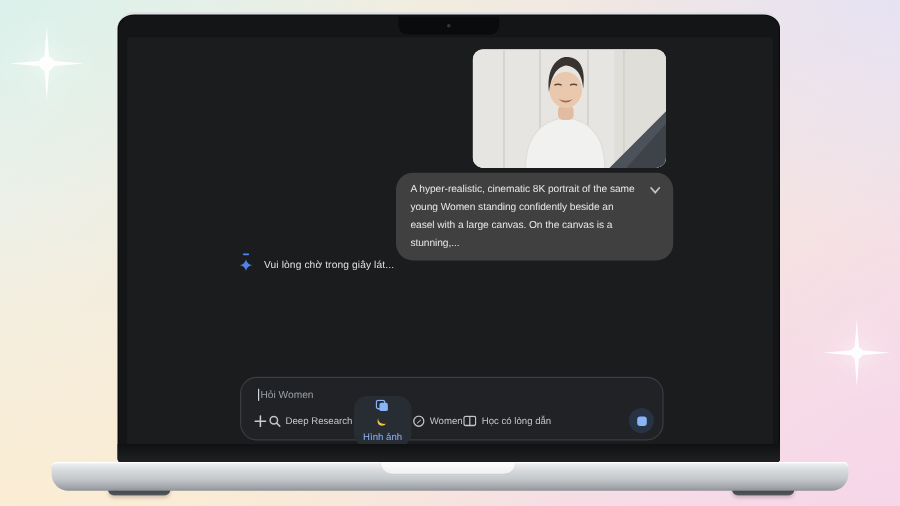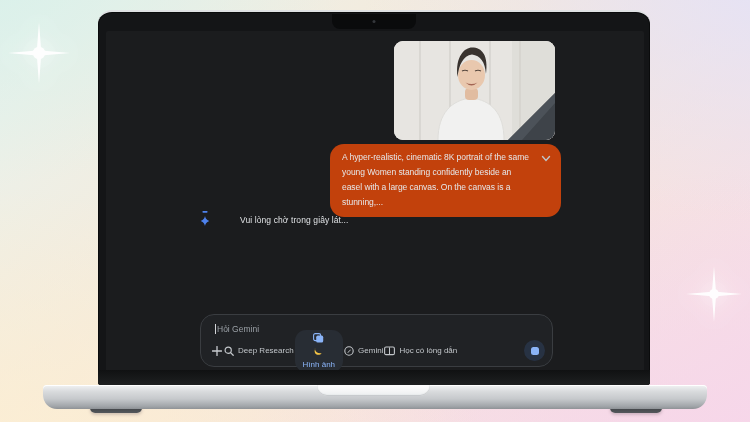--- a/index.html
+++ b/index.html
@@ -44,26 +44,26 @@
   .base-scoop { position:absolute; left:274px; top:0; width:113px; height:11px;
     background:linear-gradient(180deg,#ffffff,#eceeef);
     border-radius:0 0 10px 10px; box-shadow:inset 0 -1px 1px #c3c6c9; }
 
   
   .image-card { position:absolute; left:288px; top:10px; width:161px; height:99px;
     border-radius:9px; overflow:hidden; background:#ece9e5; cursor:pointer; }
   .image-card svg { display:block; }
 
   .bubble { position:absolute; left:224px; top:113px; width:231px;
-    background:#c2410c; border-radius:14px; padding:6px 28px 7px 12px; cursor:pointer; }
+    background:#404040; border-radius:14px; padding:6px 28px 7px 12px; cursor:pointer; }
   .bubble-text { font-size:8.5px; line-height:15px; letter-spacing:-.05px; color:#e6e7e9; }
   .bubble-chevron { position:absolute; right:10px; top:11px; width:10px; height:8px; }
 
   .loading-row { position:absolute; left:93px; top:180px; display:flex; align-items:center; gap:9px; }
-  .loading-text { font-size:8.5px; color:#dfe1e4; letter-spacing:.1px;margin-left:20px; }
+  .loading-text { font-size:8.5px; color:#dfe1e4; letter-spacing:.1px; }
 
   
   .composer { position:absolute; left:94px; top:283px; width:353px; height:53px;
     background:#202225; border:1px solid #3a3d41; border-radius:14px; }
   .composer-input { position:absolute; left:14px; top:7px; right:12px; height:14px;
     display:flex; align-items:center; cursor:text; }
   .caret { width:1px; height:10px; background:#d3d5d8; margin-right:1px; }
   .placeholder { font-size:8.5px; color:#9aa0a6; }
 
   .composer-toolbar { position:absolute; left:10px; right:7px; bottom:5px; height:21px;
@@ -134,21 +134,21 @@
       <svg width="12" height="17" viewBox="0 0 12 17">
         <rect x="3.4" y="0" width="5.2" height="1.7" rx="0.85" fill="#4e82ee"></rect>
         <path d="M6 4.5 C6 7.4 3.5 10 0.6 10 C3.5 10 6 12.6 6 15.5 C6 12.6 8.5 10 11.4 10 C8.5 10 6 7.4 6 4.5 Z" fill="#4e82ee"></path>
       </svg>
       <span class="loading-text">Vui lòng chờ trong giây lát...</span>
     </div>
 
     <div class="composer">
       <div class="composer-input">
         <span class="caret"></span>
-        <span class="placeholder">Hỏi Gemini</span>
+        <span class="placeholder">Hỏi Women</span>
       </div>
 
       <div class="composer-toolbar">
         <div class="add-btn">
           <svg width="10" height="10" viewBox="0 0 10 10">
             <path d="M5 0.5 V9.5 M0.5 5 H9.5" stroke="#c8cbcf" stroke-width="1.3" stroke-linecap="round"></path>
           </svg>
         </div>
 
         <div class="tool">
@@ -169,21 +169,21 @@
             <path d="M1 2.2 L0.7 1.4 L1.6 1.5 Z" fill="#8c6a1f"></path>
           </svg>
           <span>Hình ảnh</span>
         </div>
 
         <div class="tool">
           <svg width="10" height="10" viewBox="0 0 10 10">
             <circle cx="5" cy="5" r="4.2" fill="none" stroke="#c2c6ca" stroke-width="1.1"></circle>
             <path d="M3.4 6.6 L6.4 3.6 L6.9 4.1 L3.9 7.1 Z" fill="#c2c6ca"></path>
           </svg>
-          <span>Gemini</span>
+          <span>Women</span>
         </div>
 
         <div class="tool">
           <svg width="11" height="10" viewBox="0 0 11 10">
             <rect x="0.6" y="1" width="9.8" height="7.6" rx="1.4" fill="none" stroke="#c2c6ca" stroke-width="1.1"></rect>
             <line x1="5.5" y1="1.4" x2="5.5" y2="8.2" stroke="#c2c6ca" stroke-width="1"></line>
           </svg>
           <span>Học có lòng dẫn</span>
         </div>
 

